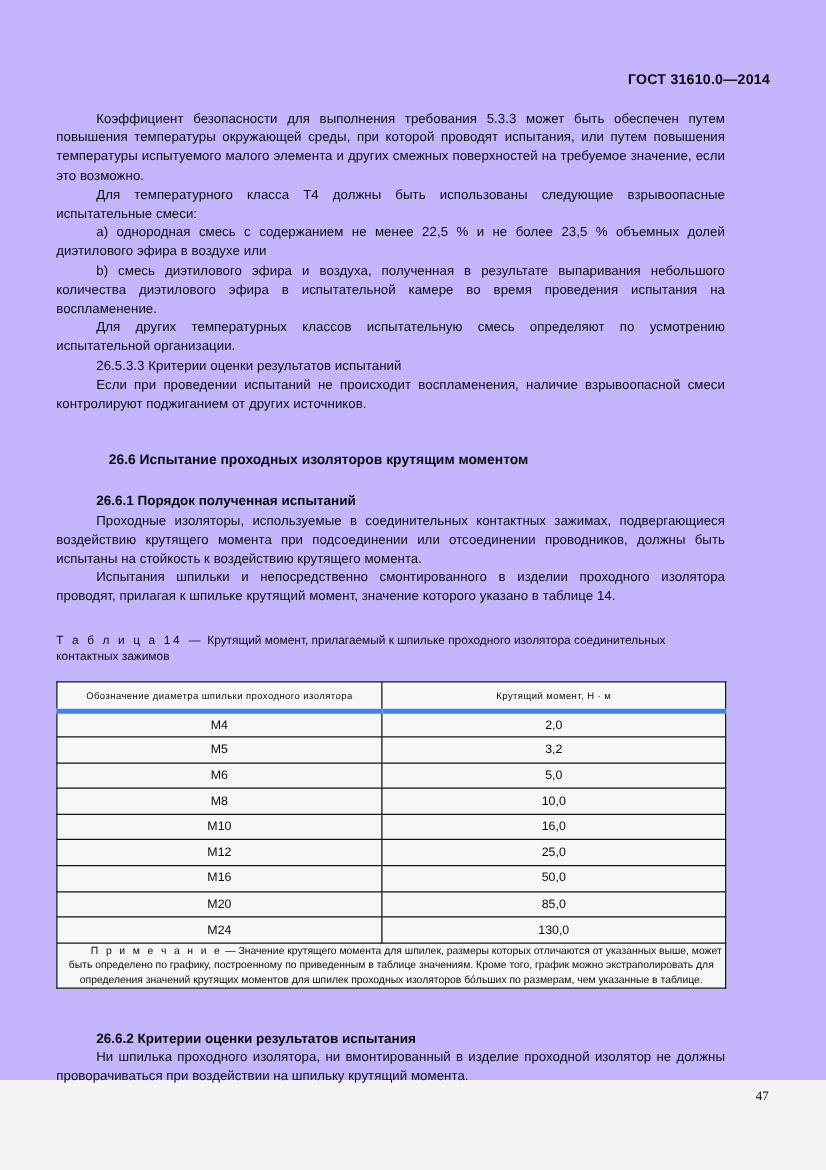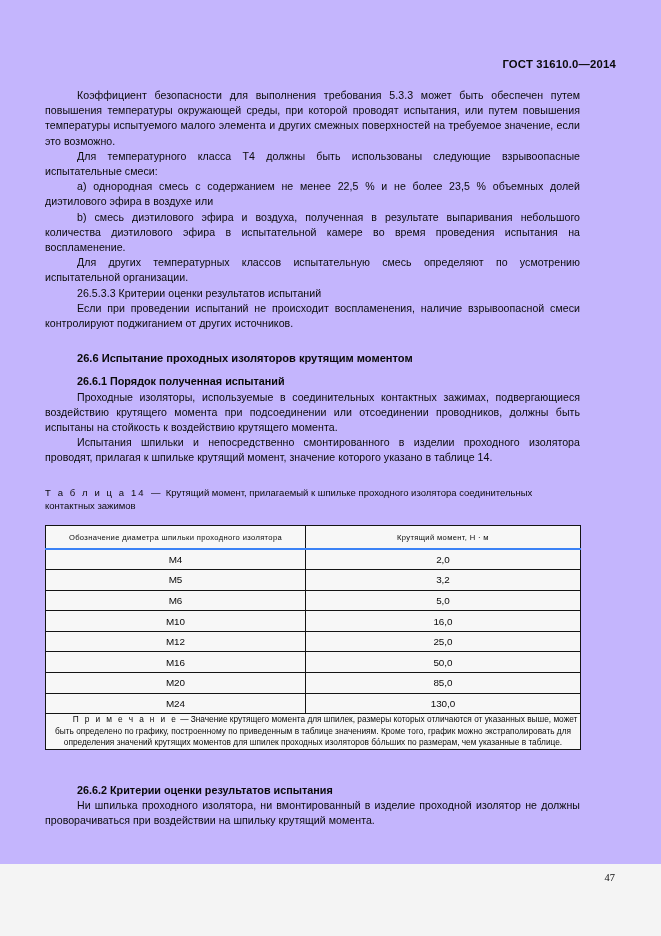--- a/index.html
+++ b/index.html
@@ -37,21 +37,21 @@
   }
   p.para {
     margin: 0;
     font-size: 10.6px;
     line-height: 15.2px;
     text-align: justify;
     text-indent: 32px;
     letter-spacing: 0.04px;
   }
   h3.sec-bold {
-    margin: 0;
+    margin: 10px;
     font-size: 11.1px;
     font-weight: bold;
     line-height: 15.2px;
     text-indent: 32px;
   }
   h4.sub-bold {
     margin: 0;
     font-size: 10.8px;
     font-weight: bold;
     line-height: 15.2px;
@@ -81,21 +81,21 @@
     border: 1px solid #141414;
     padding: 0;
     font-weight: normal;
   }
   table.torque thead th {
     font-size: 7.6px;
     height: 23px;
     letter-spacing: 0.35px;
     text-align: center;
     vertical-align: middle;
-    border-bottom: 2px solid #3b82f6;
+    border-bottom: 4px solid #3b82f6;
   }
   table.torque tbody td {
     font-size: 9.9px;
     height: 20.6px;
     text-align: center;
     vertical-align: middle;
   }
   td.note-cell {
     border-top: 1px solid #141414;
     padding: 5px 9px 7px 9px;
@@ -169,20 +169,24 @@
         </tr>
         <tr>
           <td>М5</td>
           <td>3,2</td>
         </tr>
         <tr>
           <td>М6</td>
           <td>5,0</td>
         </tr>
         <tr>
+          <td>М8</td>
+          <td>10,0</td>
+        </tr>
+        <tr>
           <td>М10</td>
           <td>16,0</td>
         </tr>
         <tr>
           <td>М12</td>
           <td>25,0</td>
         </tr>
         <tr>
           <td>М16</td>
           <td>50,0</td>

